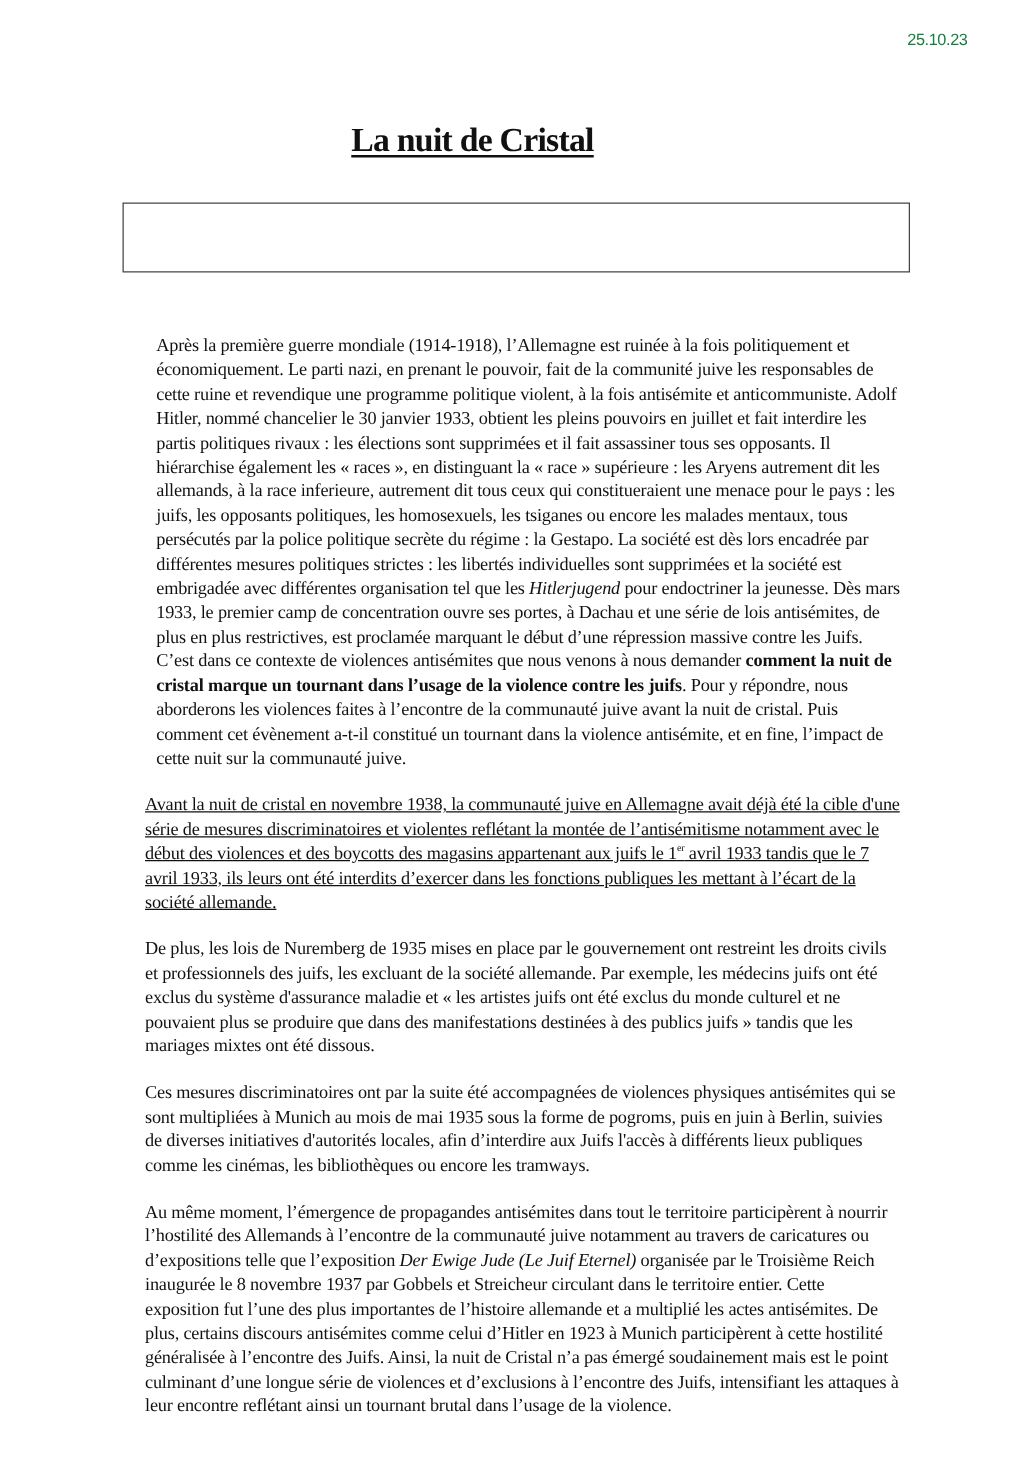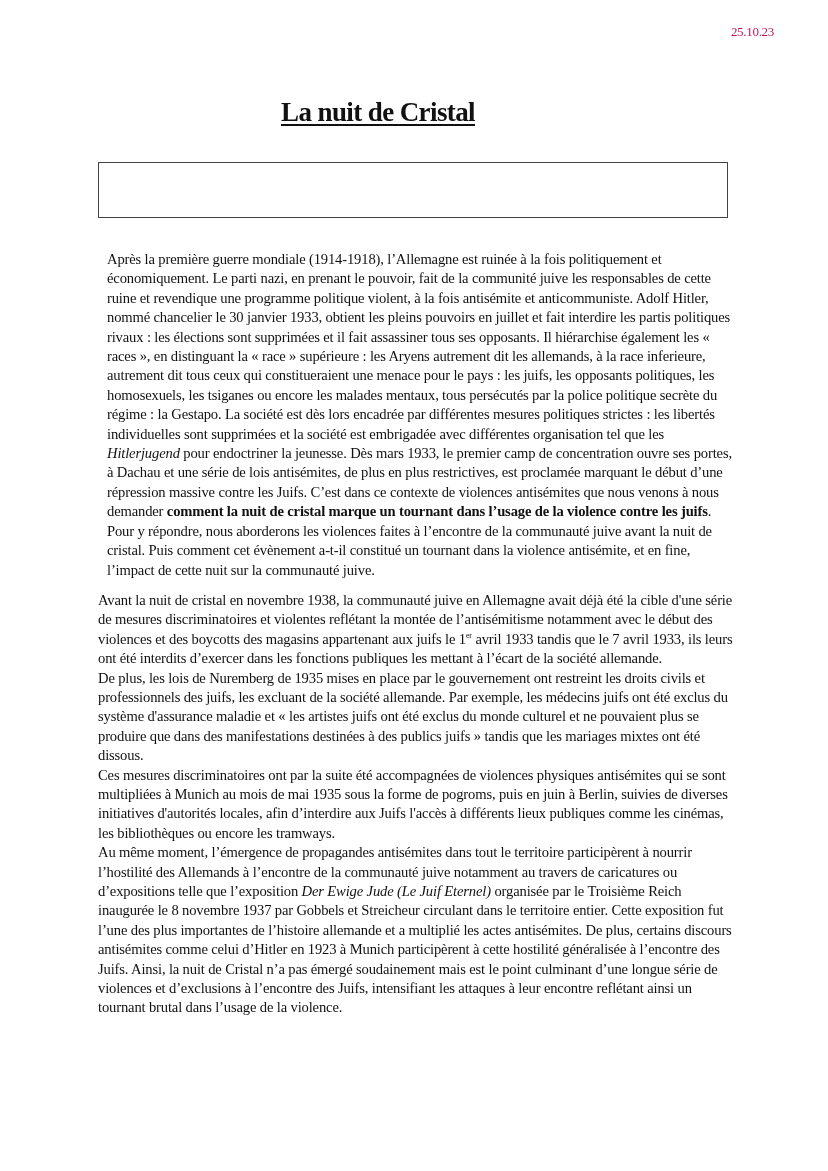--- a/index.html
+++ b/index.html
@@ -2,39 +2,39 @@
 <html><head>
   <meta charset="utf-8">
   <style>
     html, body { margin: 0; padding: 0; background: #ffffff; }
     body {
       width: 828px; height: 1171px; position: relative; overflow: hidden;
       font-family: "Liberation Serif", serif; color: #111111;
     }
     .date {
       position: absolute; top: 24px; right: 54px;
-      font-family: Liberation Serif, serif; font-size: 13px; color: #be185d;
+      font-family: Liberation Sans, sans-serif; font-size: 13px; color: #15803d;
       letter-spacing: -0.3px;
     }
     .title {
       position: absolute; top: 97px; left: 0; width: 756px; text-align: center;
       font-family: "Liberation Serif", serif; font-weight: bold; font-size: 27px;
       letter-spacing: -0.6px;
     }
     .title span { text-decoration: underline; text-decoration-thickness: 2px; text-underline-offset: 3px; }
     .box {
       position: absolute; top: 162px; left: 98px; width: 630px; height: 56px;
       border: 1px solid #444; box-sizing: border-box;
     }
     .body {
       position: absolute; top: 250px; left: 98px; width: 640px;
       font-size: 14.6px; line-height: 19.4px; letter-spacing: -0.15px;
     }
-    .body p { margin: 0; }
-    .p-gap { margin-top: 11px !important; }
+    .body p { margin: 18px; }
+    .p-gap { margin-top: 11px !important; text-decoration: underline; }
     .indent { padding-left: 9px; }
     sup { font-size: 8px; line-height: 0; vertical-align: 6px; }
   </style>
 </head>
 <body>
 
 <div class="date">25.10.23</div>
 
 <div class="title">
   <span>La nuit de Cristal</span>

